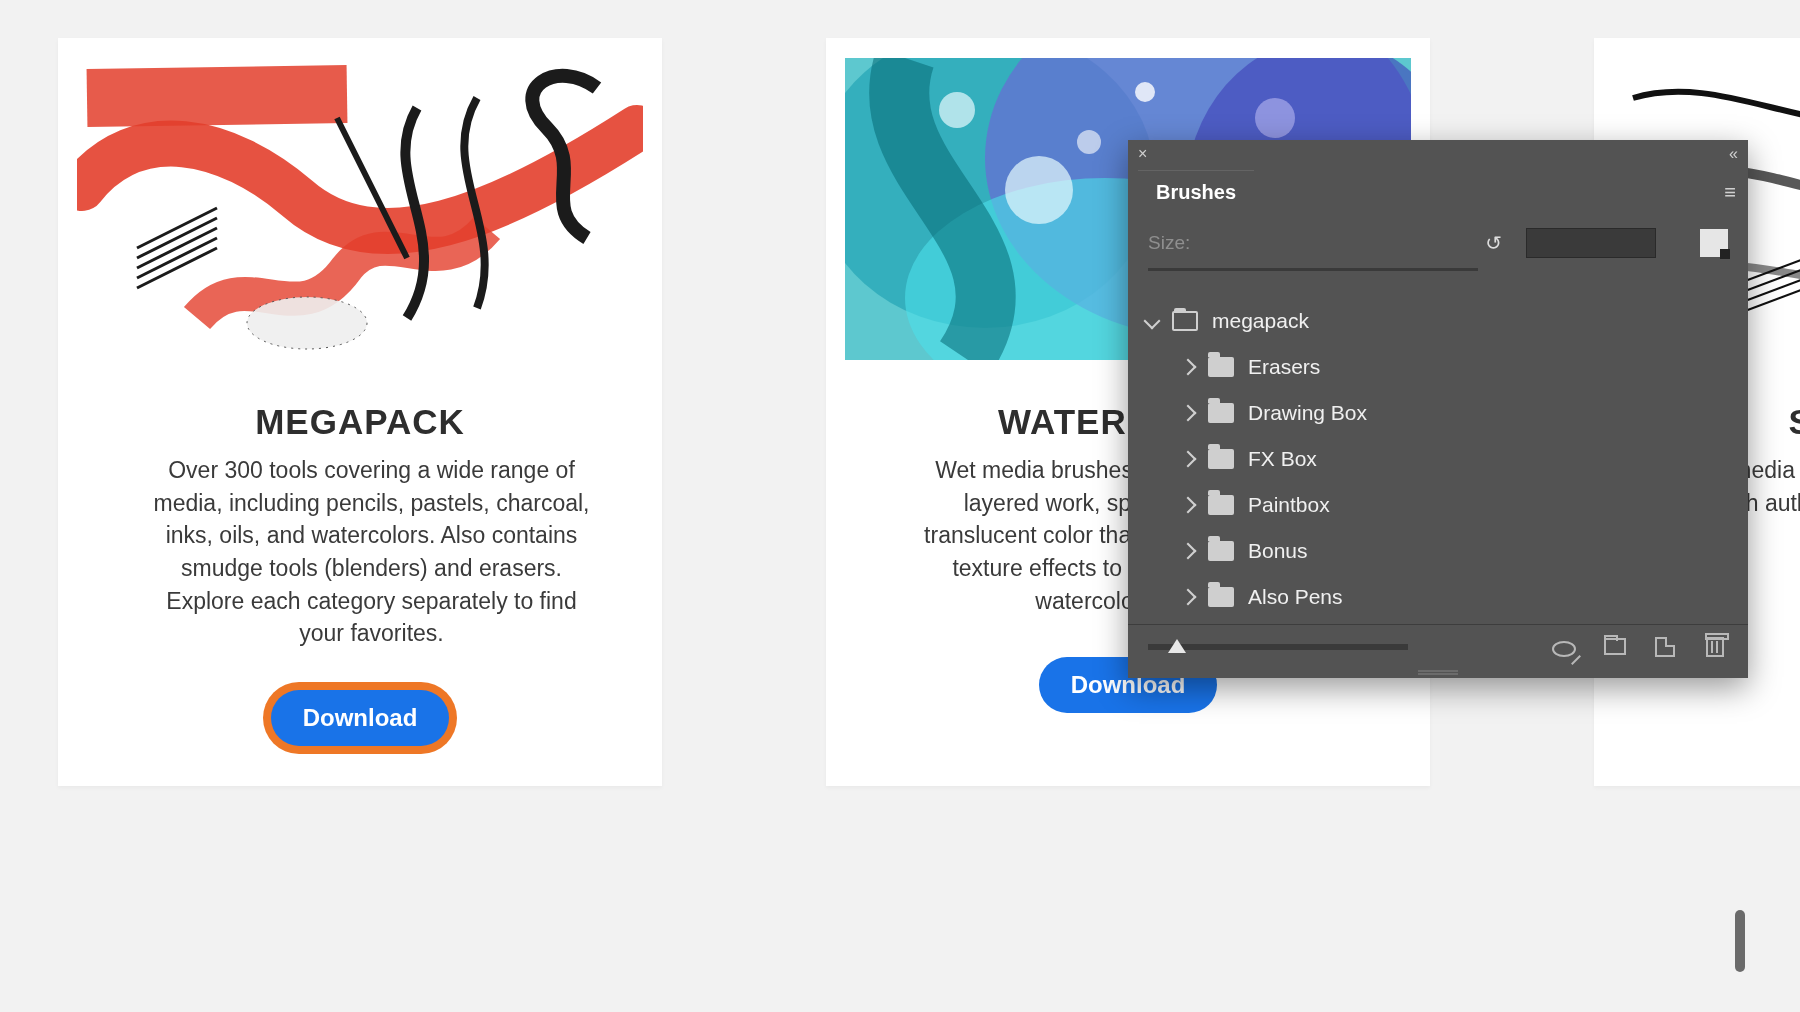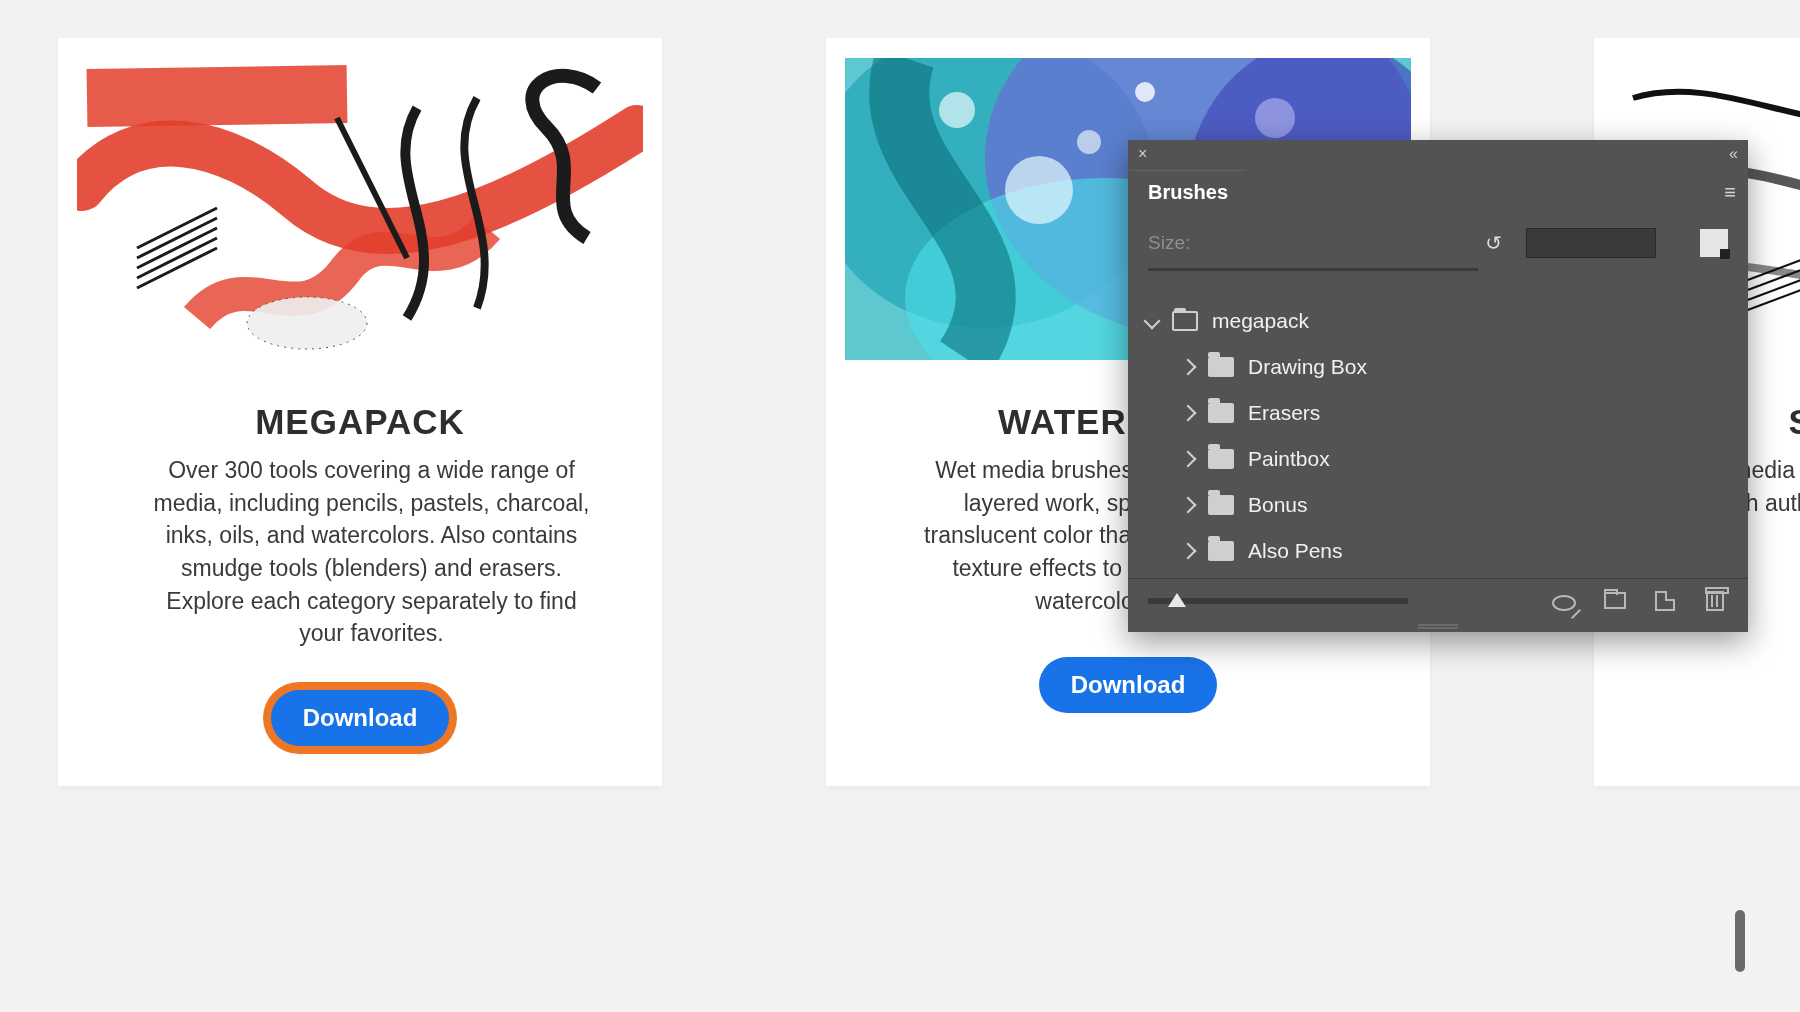--- a/index.html
+++ b/index.html
@@ -82,21 +82,21 @@
   .panel-topbar .close-icon, .panel-topbar .collapse-icon {
     font-size: 16px;
     color: #d0d0d0;
     cursor: pointer;
   }
   .panel-tabs {
     height: 46px;
     background: #535353;
     display: flex;
     align-items: flex-end;
-    padding-left: 2px;
+    padding-left: 10px;
     justify-content: space-between;
   }
   .panel-tabs .tab {
     background: #535353;
     color: #fff;
     font-size: 20px;
     font-weight: 600;
     padding: 10px 18px;
     border-top: 1px solid rgba(255,255,255,0.1);
   }
@@ -328,26 +328,31 @@
 
   <div class="tree">
     <div class="tree-row root">
       <span class="chev"></span>
       <span class="folder-icon outline"></span>
       <span>megapack</span>
     </div>
     <div class="tree-row child">
       <span class="chev"></span>
       <span class="folder-icon"></span>
+      <span>Erasers</span>
+    </div>
+    <div class="tree-row child">
+      <span class="chev"></span>
+      <span class="folder-icon"></span>
       <span>Drawing Box</span>
     </div>
     <div class="tree-row child">
       <span class="chev"></span>
       <span class="folder-icon"></span>
-      <span>Erasers</span>
+      <span>FX Box</span>
     </div>
     <div class="tree-row child">
       <span class="chev"></span>
       <span class="folder-icon"></span>
       <span>Paintbox</span>
     </div>
     <div class="tree-row child">
       <span class="chev"></span>
       <span class="folder-icon"></span>
       <span>Bonus</span>

